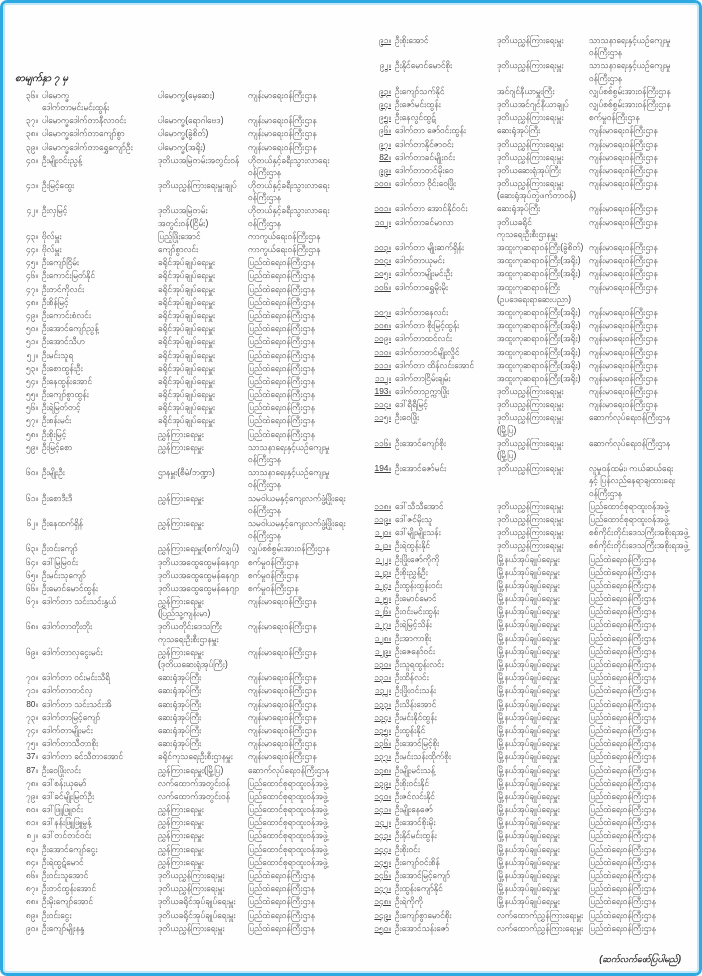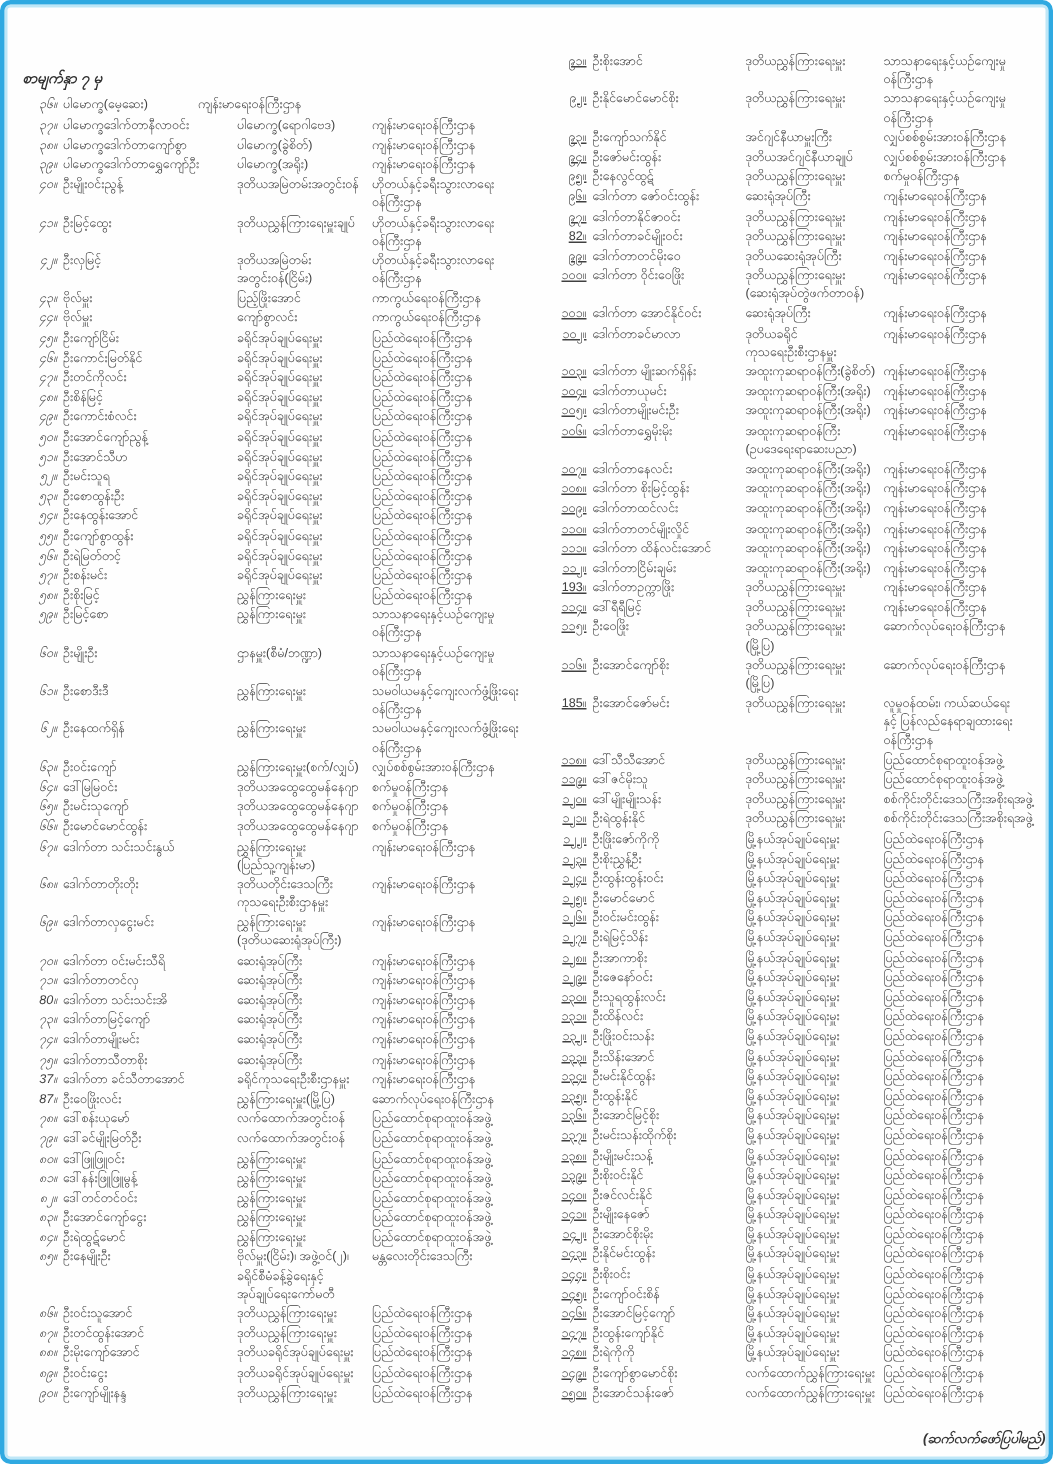--- a/index.html
+++ b/index.html
@@ -25,49 +25,53 @@
     color:#303030;
     margin:0 0 3px 2px;
   }
   .columns{display:flex;align-items:flex-end;margin-top:24px;}
   .col{box-sizing:border-box;}
   .col-left{width:348px;flex:none;padding-right:4px;}
   .col-right{width:330px;flex:none;}
   .row{display:flex;align-items:flex-start;margin-bottom:1px;}
   .c{padding:0 2px;box-sizing:border-box;}
   .c .ln{white-space:nowrap;}
-  .col-left .no{width:27px;flex:none;text-align:right;font-style:italic;}
+  .col-left .no{width:27px;flex:none;text-align:right;}
   .col-left .name{width:116px;flex:none;}
   .col-left .pos{width:90px;flex:none;}
   .col-left .min{flex:1;min-width:0;}
   .col-right .no{width:32px;flex:none;text-align:right;text-decoration:underline;}
   .col-right .name{width:102px;flex:none;}
   .col-right .pos{width:92px;flex:none;}
   .col-right .min{flex:1;min-width:0;}
   .page-footer{
     position:absolute;
-    right:2px;bottom:7px;
+    right:18px;bottom:7px;
     font-style:italic;
     font-weight:bold;
     font-size:9px;
     color:#353535;
   }
 </style>
 </head>
 <body>
 
 <div class="page">
   <div class="columns">
     <div class="col col-left">
       <div class="page-header">စာမျက်နှာ ၇ မှ</div>
       <div id="col-0">
           <div class="row">
             <div class="c no">
               <div class="ln">၃၆။</div>
             </div>
+            <div class="c name">
+              <div class="ln">ပါမောက္ခ</div>
+              <div class="ln">ဒေါက်တာမင်းမင်းထွန်း</div>
+            </div>
             <div class="c pos">
               <div class="ln">ပါမောက္ခ(မေ့ဆေး)</div>
             </div>
             <div class="c min">
               <div class="ln">ကျန်းမာရေးဝန်ကြီးဌာန</div>
             </div>
           </div>
           <div class="row">
             <div class="c no">
               <div class="ln">၃၇။</div>
@@ -742,36 +746,20 @@
               <div class="ln">၈၄။</div>
             </div>
             <div class="c name">
               <div class="ln">ဦးရဲထွဋ်မောင်</div>
             </div>
             <div class="c pos">
               <div class="ln">ညွှန်ကြားရေးမှူး</div>
             </div>
             <div class="c min">
               <div class="ln">ပြည်ထောင်စုရာထူးဝန်အဖွဲ့</div>
-            </div>
-          </div>
-          <div class="row">
-            <div class="c no">
-              <div class="ln">၈၅။</div>
-            </div>
-            <div class="c name">
-              <div class="ln">ဦးနေမျိုးဦး</div>
-            </div>
-            <div class="c pos">
-              <div class="ln">ဗိုလ်မှူး(ငြိမ်း)၊ အဖွဲ့ဝင်(၂)၊</div>
-              <div class="ln">ခရိုင်စီမံခန့်ခွဲရေးနှင့်</div>
-              <div class="ln">အုပ်ချုပ်ရေးကော်မတီ</div>
-            </div>
-            <div class="c min">
-              <div class="ln">မန္တလေးတိုင်းဒေသကြီး</div>
             </div>
           </div>
           <div class="row">
             <div class="c no">
               <div class="ln">၈၆။</div>
             </div>
             <div class="c name">
               <div class="ln">ဦးဝင်းသူအောင်</div>
             </div>
             <div class="c pos">
@@ -1207,21 +1195,21 @@
             <div class="c pos">
               <div class="ln">ဒုတိယညွှန်ကြားရေးမှူး</div>
               <div class="ln">(မြို့ပြ)</div>
             </div>
             <div class="c min">
               <div class="ln">ဆောက်လုပ်ရေးဝန်ကြီးဌာန</div>
             </div>
           </div>
           <div class="row">
             <div class="c no">
-              <div class="ln">185။</div>
+              <div class="ln">194။</div>
             </div>
             <div class="c name">
               <div class="ln">ဦးအောင်ဇော်မင်း</div>
             </div>
             <div class="c pos">
               <div class="ln">ဒုတိယညွှန်ကြားရေးမှူး</div>
             </div>
             <div class="c min">
               <div class="ln">လူမှုဝန်ထမ်း၊ ကယ်ဆယ်ရေး</div>
               <div class="ln">နှင့် ပြန်လည်နေရာချထားရေး</div>

